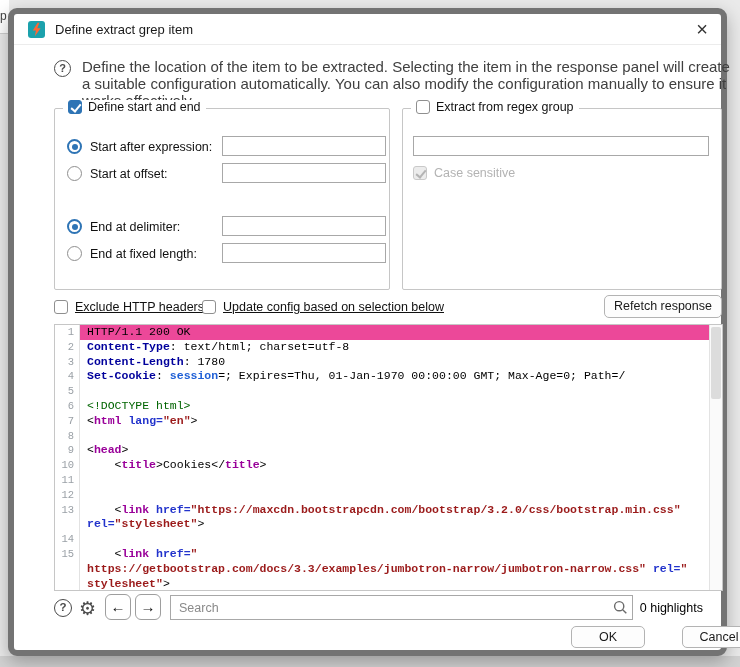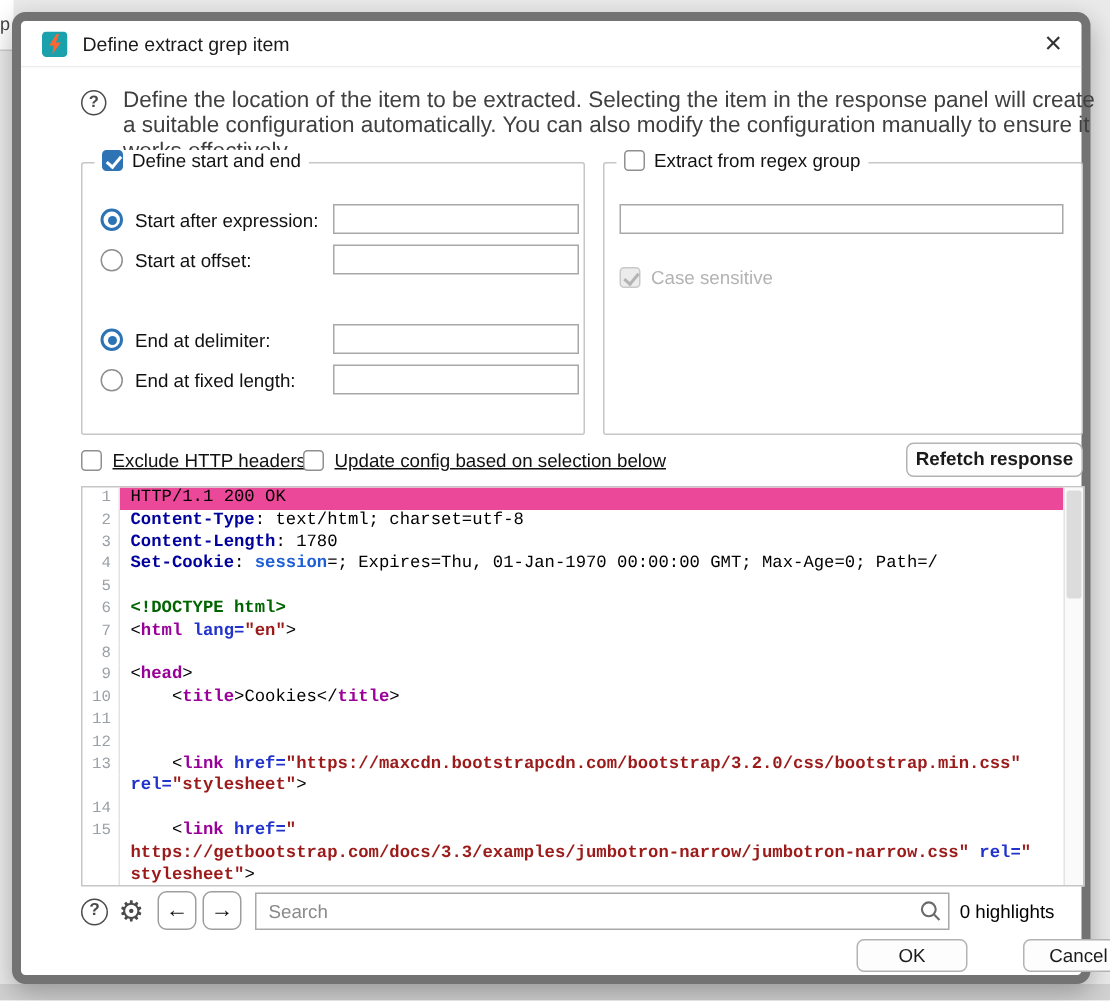--- a/index.html
+++ b/index.html
@@ -34,43 +34,43 @@
   .radio.checked { border:2px solid #2e74b5; }
   .radio.checked::after { content:""; position:absolute; left:2.5px; top:2.5px; width:6px; height:6px; border-radius:50%; background:#2e74b5; }
 
   .frow { position:absolute; left:12px; width:312px; height:21px; display:flex; align-items:center; }
   .frow .lbl { margin-left:8px; font-size:12.5px; color:#111; }
   .frow input.txt { position:absolute; left:155px; top:0; width:164px; height:20px; }
   .r1 { top:27px; } .r2 { top:54px; } .r3 { top:107px; } .r4 { top:134px; }
 
   input.txt { border:1px solid #a8a8a8; background:#fff; font-size:12px; padding:0 4px; outline:none; }
   .regex-input { position:absolute; left:10px; top:27px; width:296px; height:20px; }
-  .case-row { position:absolute; left:10px; top:57px; display:flex; align-items:center; gap:7px;margin-top:12px; }
+  .case-row { position:absolute; left:10px; top:57px; display:flex; align-items:center; gap:7px; }
   .case-row .lbl { font-size:12.5px; color:#b3b3b3; }
 
   .opt { position:absolute; display:flex; align-items:center; gap:7px; height:16px; }
   .opt .lbl { font-size:12.5px; color:#111; white-space:nowrap;text-decoration:underline; }
   .opt1 { left:40px; top:285px; }
   .opt2 { left:188px; top:285px; }
 
   .btn { position:absolute; border:1px solid #b3b3b3; border-radius:5px; background:#fdfdfd; font-family:"Liberation Sans",sans-serif; font-size:12.5px; color:#1a1a1a; text-align:center; }
-  .refetch-btn { left:590px; top:281px; width:118px; height:23px; line-height:21px;font-weight:bold; }
+  .refetch-btn { left:590px; top:281px; width:118px; height:23px; line-height:21px; }
   .ok-btn { left:557px; top:612px; width:74px; height:22px; line-height:20px; }
   .cancel-btn { left:639px; top:612px; width:74px; height:22px; line-height:20px;margin-left:29px; }
 
   .code-panel { position:absolute; left:40px; top:310px; width:669px; height:267px; border:1px solid #c6c6c6; background:#fff; overflow:hidden; }
   .code-lines { position:absolute; left:0; top:0; right:13px; bottom:0; }
   .code-row { display:flex; height:14.8px; line-height:14.8px; font-family:"Liberation Mono","DejaVu Sans Mono",monospace; font-size:11.5px; white-space:pre; }
   .code-row .ln { width:25px; flex:none; text-align:right; padding-right:5px; color:#9aa0a6; font-size:10.5px; border-right:1px solid #e2e2e2; }
   .code-row .lt { flex:1; padding-left:7px; overflow:hidden; }
   .code-row.hl .lt { background:#ec4899; }
   .tok-plain { color:#000; }
   .tok-hdr { color:#00009c; font-weight:bold; }
   .tok-cookie { color:#1e5fd6; font-weight:bold; }
-  .tok-doctype { color:#006400; font-weight:bold;margin-top:20px; }
+  .tok-doctype { color:#006400; font-weight:normal;margin-top:20px; }
   .tok-tag { color:#990099; font-weight:bold; }
   .tok-attr { color:#2233cc; font-weight:bold; }
   .tok-val { color:#9b1a1a; font-weight:bold; }
   .scrollbar { position:absolute; right:0; top:0; width:13px; height:100%; background:#fafafa; border-left:1px solid #e3e3e3; }
   .scroll-thumb { position:absolute; left:1px; top:2px; width:10px; height:72px; background:#dcdcdc; border-radius:2px; }
 
   .tb-help { position:absolute; left:40px; top:585px; width:18px; height:18px; border:1.5px solid #4a4a4a; border-radius:50%; color:#4a4a4a; font-size:11.5px; text-align:center; line-height:15px; font-weight:bold; }
   .tb-gear { position:absolute; left:65px; top:582px; font-size:19px; color:#4a4a4a; font-family:"DejaVu Sans",sans-serif; line-height:24px; }
   .nav-btn { position:absolute; top:580px; width:26px; height:26px; border:1px solid #9e9e9e; border-radius:6px; background:#fff; text-align:center; line-height:24px; font-size:15px; color:#111; }
   .nav-back { left:91px; } .nav-fwd { left:121px; font-weight:bold; }

